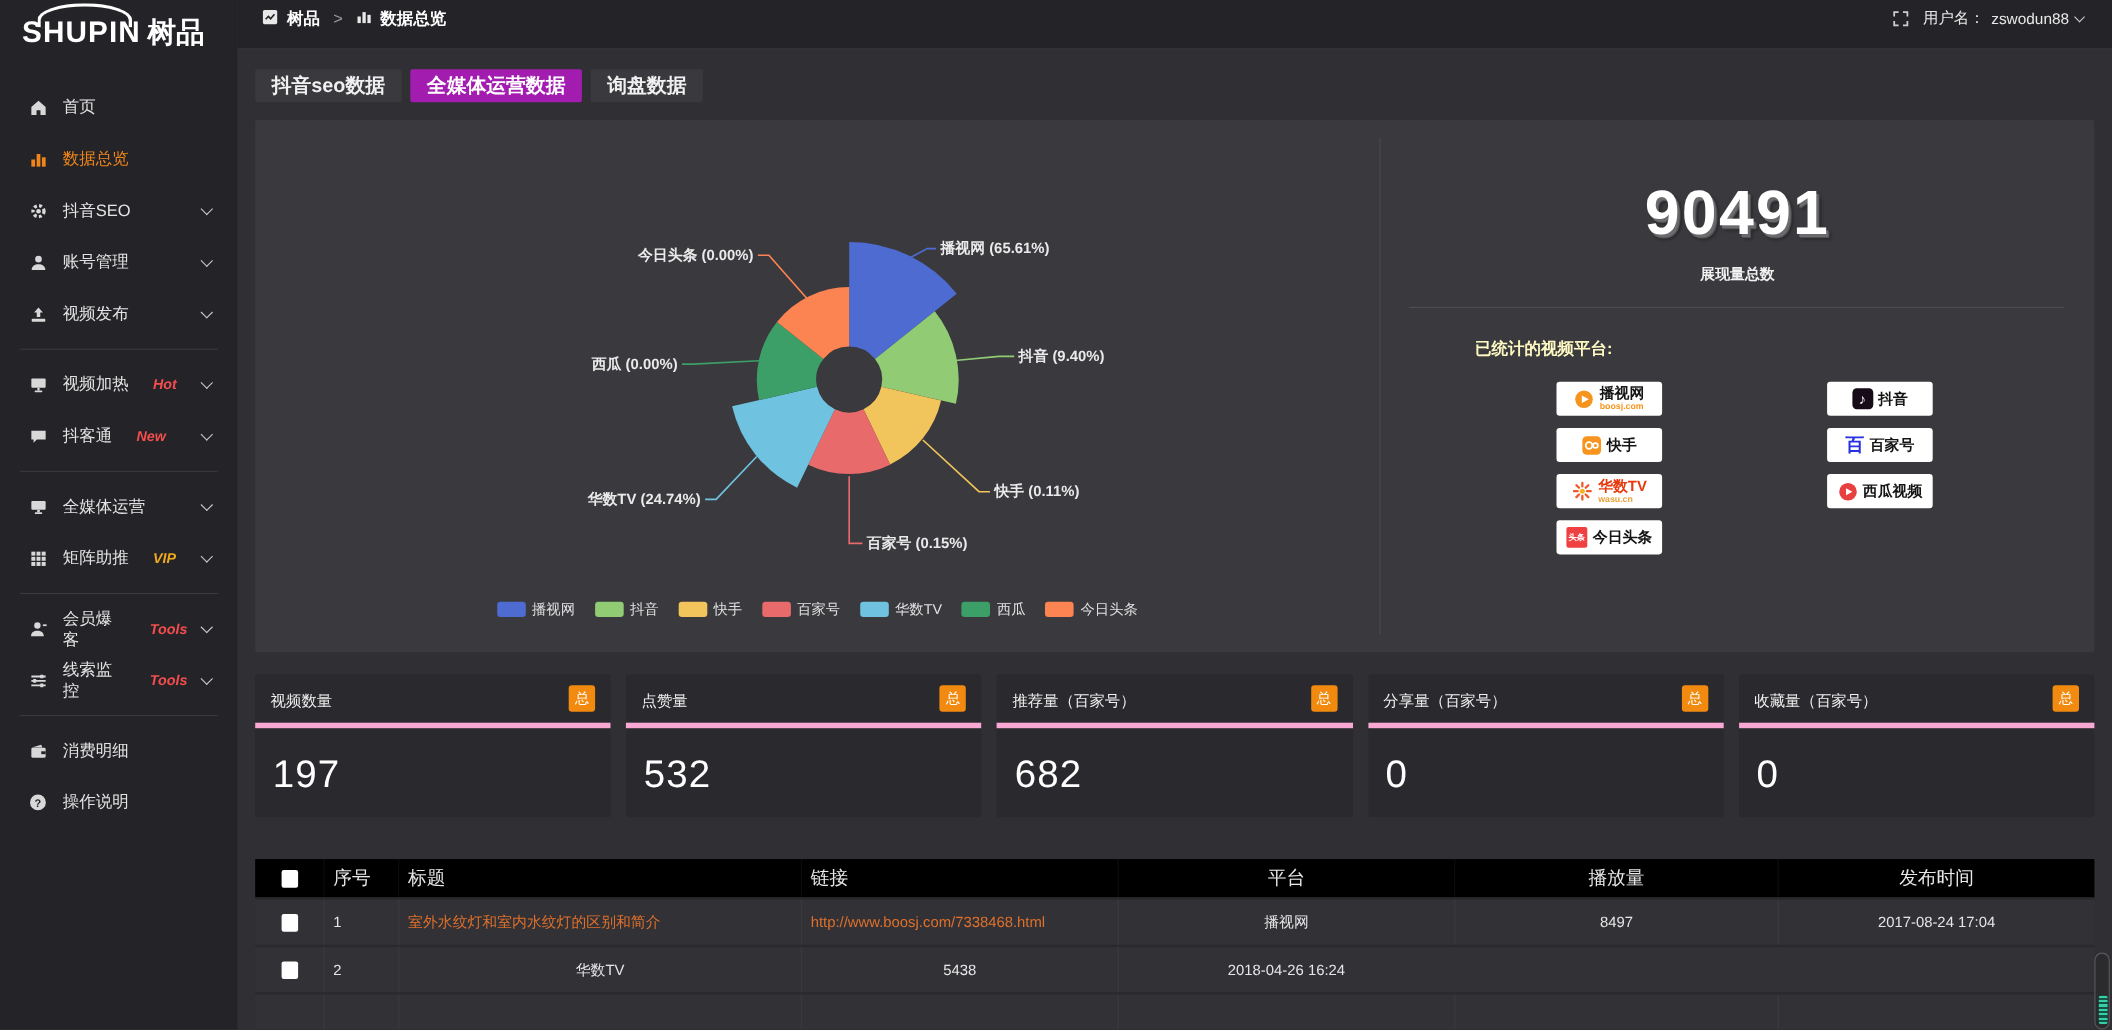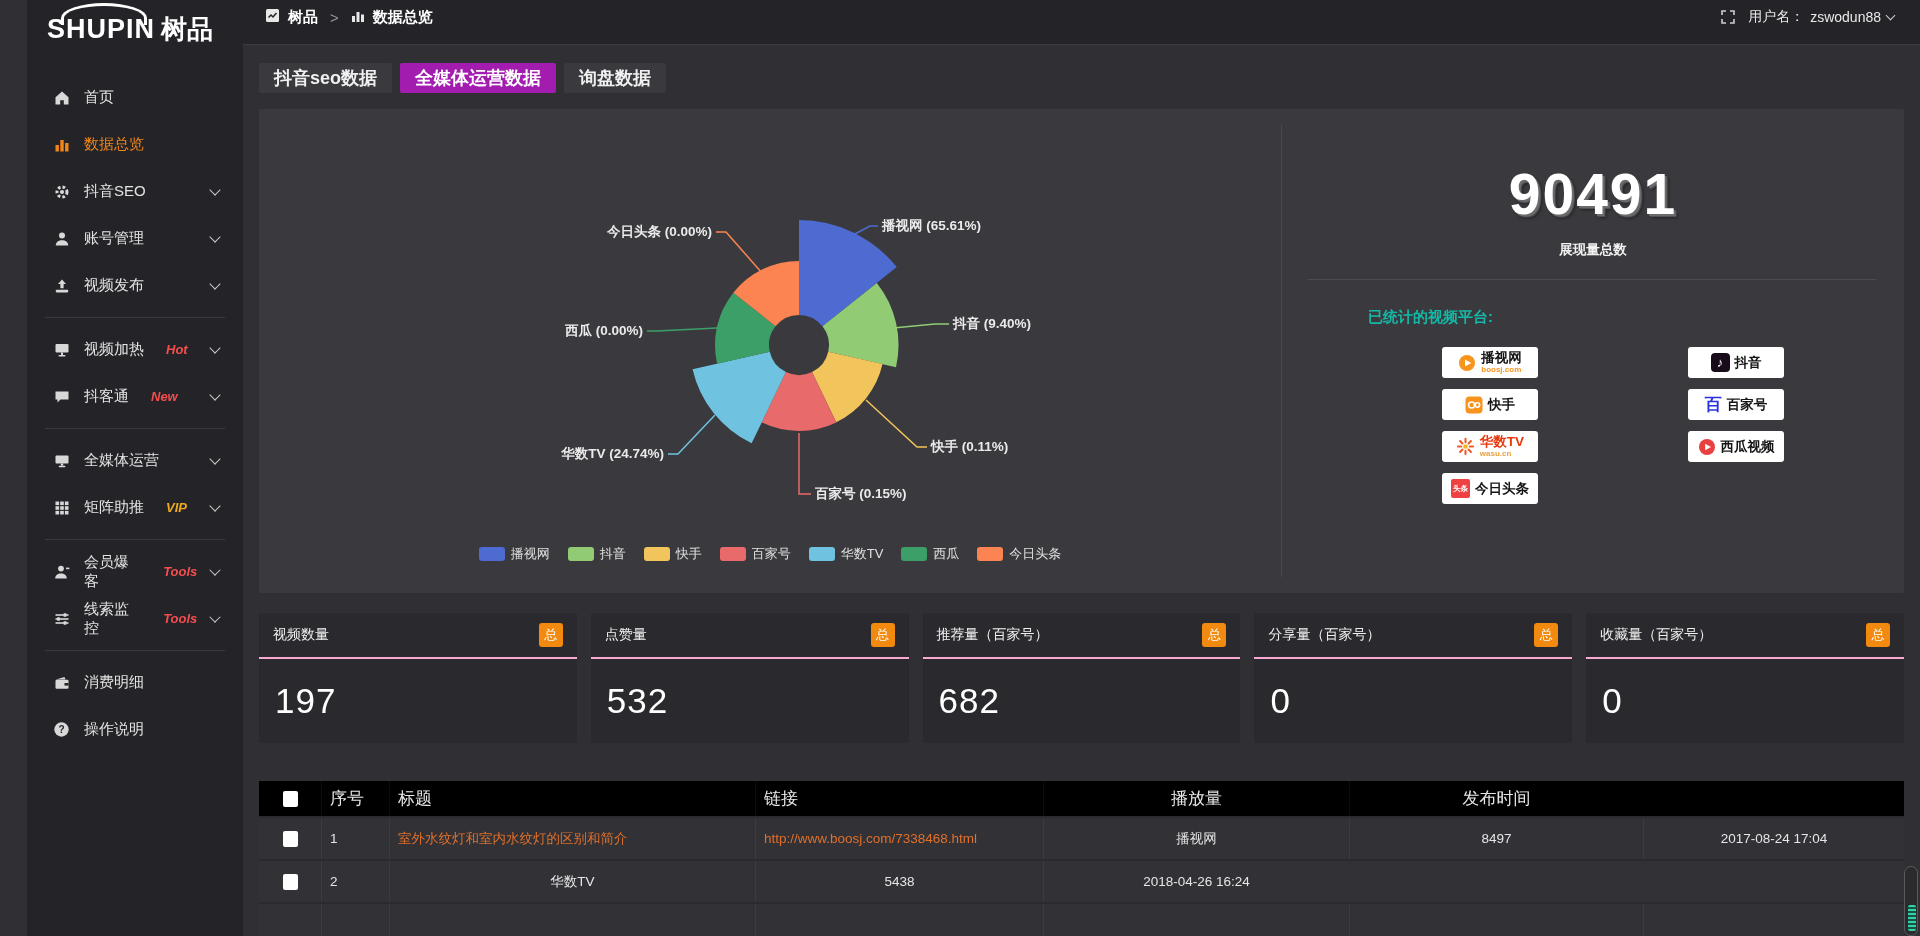--- a/index.html
+++ b/index.html
@@ -1,18 +1,18 @@
 <!DOCTYPE html>
 <html><head>
 <meta charset="utf-8">
 <style>
   * { margin:0; padding:0; box-sizing:border-box; }
   html,body { width:1920px; height:936px; overflow:hidden; }
   body { font-family:"Liberation Sans","DejaVu Sans",sans-serif; background:#303034; color:#e6e6e6; }
-  .app { display:flex; width:1920px; height:936px;padding-left:27px; }
+  .app { display:flex; width:1920px; height:936px; }
 
   
   .sidebar { width:216px; flex:0 0 216px; background:#242428; display:flex; flex-direction:column; }
   .logo { height:58px; display:flex; align-items:center; padding-left:20px; position:relative; cursor:pointer; }
   .logo-arc { position:absolute; top:3px; left:34px; width:86px; height:22px;
               border:3px solid #fff; border-bottom:none; border-radius:86px 86px 0 0 / 30px 30px 0 0; }
   .logo-en { font-size:27px; font-weight:800; color:#fff; letter-spacing:1px; }
   .logo-cn { font-size:26px; font-weight:800; color:#fff; margin-left:6px; }
   .nav { margin-top:16px; }
   .nav-item { display:flex; align-items:center; height:47px; padding-left:26px; gap:14px;
@@ -52,41 +52,41 @@
   .legend { display:flex; gap:18px; margin-top:24px; align-items:center; }
   .legend-item { display:flex; align-items:center; gap:6px; cursor:pointer; }
   .legend-swatch { width:26px; height:14px; border-radius:3px; display:inline-block; }
   .legend-label { font-size:13px; color:#e0e0e0; }
   .panel-divider { width:1px; background:#4a4a4e; margin:16px 0; }
   .stats-right { flex:1; }
   .big-number { text-align:center; margin-top:52px; font-size:57px; font-weight:800; color:#fff; letter-spacing:2px;
                 text-shadow:2px 2px 0 #6b6b6e, 3px 3px 1px #56565a, 4px 4px 3px rgba(0,0,0,.45); }
   .big-label { text-align:center; margin-top:14px; font-size:13.5px; font-weight:700; color:#f2f2f2; }
   .stats-hr { border:none; border-top:1px solid #4d4d51; margin:20px 28px 0 26px; }
-  .platforms-label { margin:28px 0 0 86px; font-size:15px; font-weight:700; color:#14b8a6; }
+  .platforms-label { margin:28px 0 0 86px; font-size:15px; font-weight:700; color:#fef9c3; }
   .platform-grid { display:flex; gap:150px; margin:20px 0 0 160px; }
   .platform-col { display:flex; flex-direction:column; gap:11px; }
   .pbadge { width:96px; height:31px; background:#fff; border-radius:3px; display:flex;
             align-items:center; justify-content:center; gap:5px; padding:0 5px; }
   .pb-name { color:#141414; font-weight:700; font-size:13.5px; white-space:nowrap; }
   .pb-sub { color:#f7941d; font-size:8px; font-weight:700; line-height:1.1; }
   .pb-stack { display:flex; flex-direction:column; align-items:flex-start; line-height:1.1; }
   .pb-name-red { color:#e8380d; }
   .pb-sub-wasu { color:#e8a23c; }
   .tt-icon { width:19px; height:19px; background:#f04142; color:#fff; border-radius:2px; font-size:7.5px;
              font-weight:700; display:flex; align-items:center; justify-content:center; letter-spacing:0; }
   .dy-icon { width:19px; height:19px; background:#170b1a; color:#fff; border-radius:4px; font-size:13px;
              font-weight:700; display:flex; align-items:center; justify-content:center; }
   .bjh-icon { color:#2932e1; font-weight:800; font-size:17px; line-height:1; }
 
   
   .stat-cards { display:flex; gap:14px; margin-top:20px; }
   .card { flex:1; background:#2a2a2e; border-radius:2px; height:130px; }
-  .card-head { display:flex; align-items:center; justify-content:space-between;
-               padding:10px 14px; border-bottom:2px solid #f9a8d4; }
+  .card-head { display:flex; align-items:flex-end; justify-content:space-between;
+               padding:10px 14px; border-bottom:5px solid #f9a8d4; }
   .card-title { font-size:14px; color:#f0f0f0; }
   .card-badge { width:24px; height:24px; background:#f28a0f; color:#fff; font-size:13px; border-radius:3px;
                 display:flex; align-items:center; justify-content:center; }
   .card-value { padding:22px 16px 0 16px; font-size:35px; color:#fff; font-weight:400; letter-spacing:1px; }
 
   
   .dtable { margin-top:38px; }
   .trow { display:grid; grid-template-columns:62px 68px 366px 288px 306px 294px 1fr; align-items:center; }
   .trow.thead { background:#000000; height:35px; font-size:17px; color:#e8e8e8; }
   .trow.tdata { background:#313136; height:43px; font-size:13.5px; border-top:2px solid #2a2a2d; }
@@ -507,20 +507,21 @@
       </section>
 
       <section class="dtable">
         <div class="trow thead">
           <div class="tcell">
               <span class="cbx"></span>
             </div>
           <div class="tcell">序号</div>
           <div class="tcell">标题</div>
           <div class="tcell">链接</div>
+          <div class="tcell center">平台</div>
           <div class="tcell center">播放量</div>
           <div class="tcell center">发布时间</div>
         </div>
 
         <div class="trow tdata">
           <div class="tcell">
               <span class="cbx"></span>
             </div>
           <div class="tcell">1</div>
           <div class="tcell">

